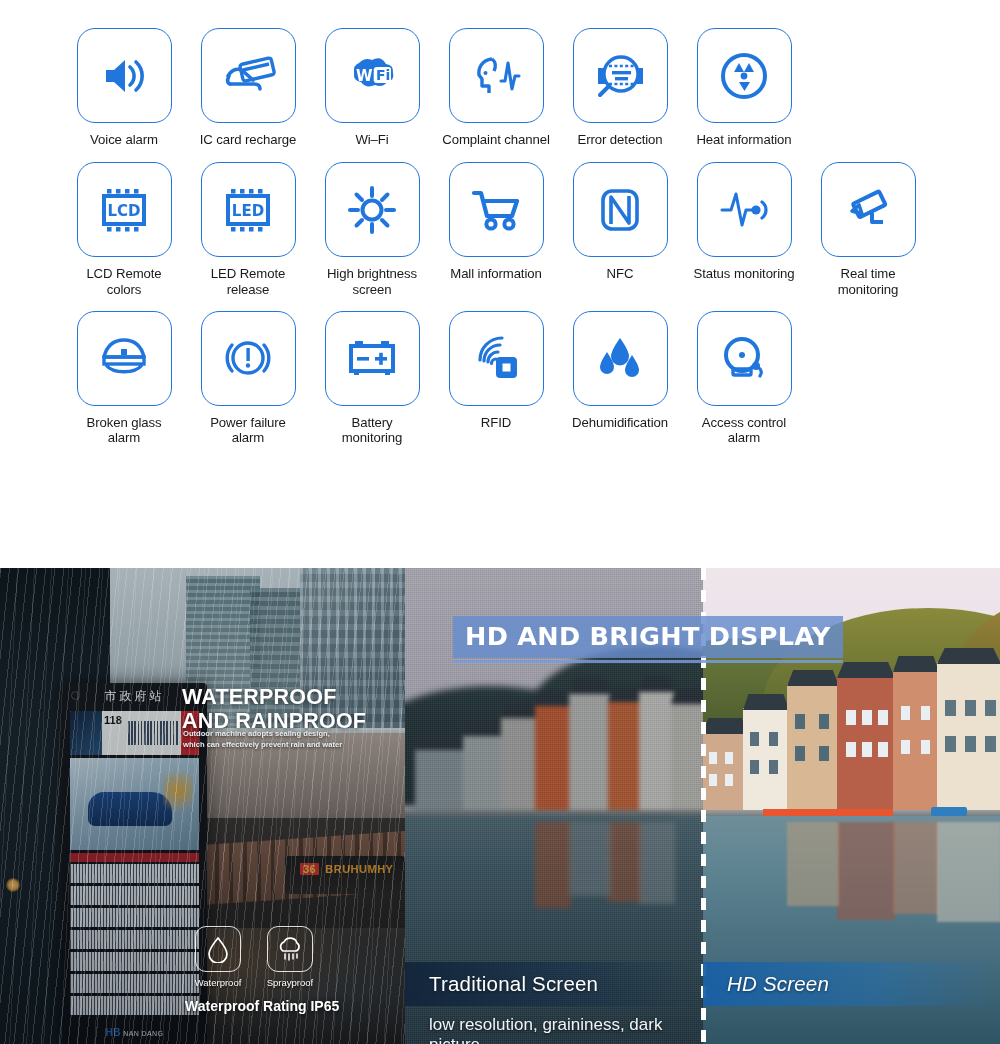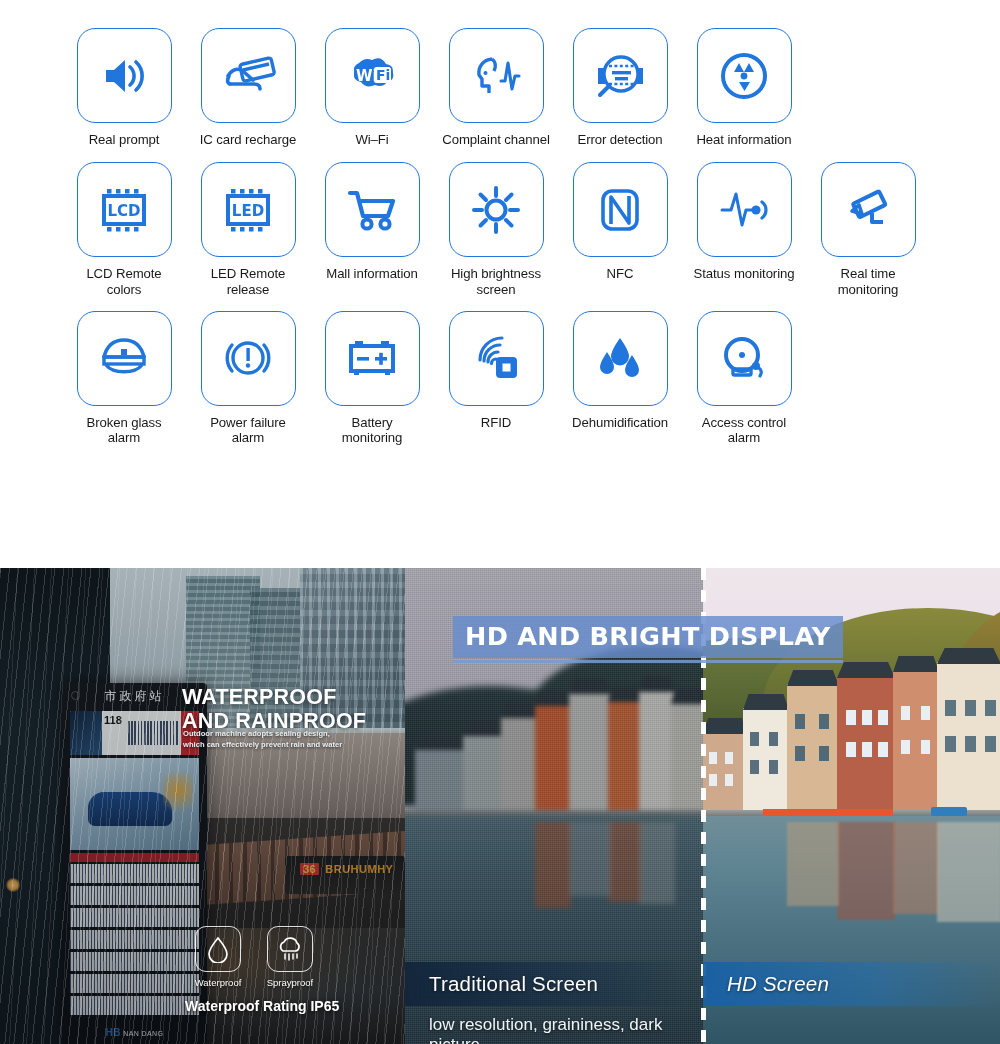--- a/index.html
+++ b/index.html
@@ -348,21 +348,21 @@
 
 
     <div class="feature-cell">
       <div class="icon-box">
         <svg width="56" height="56" viewBox="0 0 56 56">
           <path d="M10 22 H18 L29 12 V44 L18 34 H10 Z" fill="#2176dd"></path>
           <path d="M34 19 a12 12 0 0 1 0 18" fill="none" stroke="#2176dd" stroke-width="3.6" stroke-linecap="round"></path>
           <path d="M40 14 a19 19 0 0 1 0 28" fill="none" stroke="#2176dd" stroke-width="3.6" stroke-linecap="round"></path>
         </svg>
       </div>
-      <div class="feature-label">Real prompt</div>
+      <div class="feature-label">Voice alarm</div>
     </div>
 
     <div class="feature-cell">
       <div class="icon-box">
         <svg width="56" height="56" viewBox="0 0 56 56">
           <rect x="21" y="13" width="32" height="17" rx="2.5" transform="rotate(-13 37 21)" fill="none" stroke="#2176dd" stroke-width="3.4"></rect>
           <line x1="23" y1="22" x2="49" y2="16" stroke="#2176dd" stroke-width="3.4"></line>
           <path d="M8 28 C12 21 19 19 24 24 L33 32" fill="none" stroke="#2176dd" stroke-width="3.6" stroke-linecap="round"></path>
           <path d="M10 36 H34 C38 36 40 38 40 41" fill="none" stroke="#2176dd" stroke-width="3.6" stroke-linecap="round"></path>
           <path d="M9 28 C7 32 7 35 10 36" fill="none" stroke="#2176dd" stroke-width="3.6" stroke-linecap="round"></path>
@@ -464,47 +464,47 @@
               <rect x="39" y="46" width="4.5" height="4.5"></rect>
           </g>
         </svg>
       </div>
       <div class="feature-label">LED Remote
 release</div>
     </div>
 
     <div class="feature-cell">
       <div class="icon-box">
-        <svg width="58" height="58" viewBox="0 0 58 58">
-          <path d="M7 12 H14 L20 35 H45 L50 20 H17" fill="none" stroke="#2176dd" stroke-width="4.2" stroke-linecap="round" stroke-linejoin="round"></path>
-          <circle cx="24" cy="43" r="4.6" fill="none" stroke="#2176dd" stroke-width="4"></circle>
-          <circle cx="42" cy="43" r="4.6" fill="none" stroke="#2176dd" stroke-width="4"></circle>
-        </svg>
-      </div>
-      <div class="feature-label">Mall information</div>
-    </div>
-
-    <div class="feature-cell">
-      <div class="icon-box">
         <svg width="56" height="56" viewBox="0 0 56 56">
           <circle cx="28" cy="28" r="9.5" fill="none" stroke="#2176dd" stroke-width="4"></circle>
           <g stroke="#2176dd" stroke-width="4" stroke-linecap="round">
             <line x1="28" y1="6" x2="28" y2="14"></line>
               <line x1="28" y1="42" x2="28" y2="50"></line>
             <line x1="6" y1="28" x2="14" y2="28"></line>
               <line x1="42" y1="28" x2="50" y2="28"></line>
             <line x1="12.5" y1="12.5" x2="18" y2="18"></line>
               <line x1="38" y1="38" x2="43.5" y2="43.5"></line>
             <line x1="43.5" y1="12.5" x2="38" y2="18"></line>
               <line x1="18" y1="38" x2="12.5" y2="43.5"></line>
           </g>
         </svg>
       </div>
       <div class="feature-label">High brightness
 screen</div>
+    </div>
+
+    <div class="feature-cell">
+      <div class="icon-box">
+        <svg width="58" height="58" viewBox="0 0 58 58">
+          <path d="M7 12 H14 L20 35 H45 L50 20 H17" fill="none" stroke="#2176dd" stroke-width="4.2" stroke-linecap="round" stroke-linejoin="round"></path>
+          <circle cx="24" cy="43" r="4.6" fill="none" stroke="#2176dd" stroke-width="4"></circle>
+          <circle cx="42" cy="43" r="4.6" fill="none" stroke="#2176dd" stroke-width="4"></circle>
+        </svg>
+      </div>
+      <div class="feature-label">Mall information</div>
     </div>
 
     <div class="feature-cell">
       <div class="icon-box">
         <svg width="56" height="56" viewBox="0 0 56 56">
           <rect x="11" y="9" width="34" height="38" rx="9" fill="none" stroke="#2176dd" stroke-width="3.6"></rect>
           <path d="M19 42 V15 L37 41 V14" fill="none" stroke="#2176dd" stroke-width="3.6" stroke-linejoin="round"></path>
         </svg>
       </div>
       <div class="feature-label">NFC</div>

